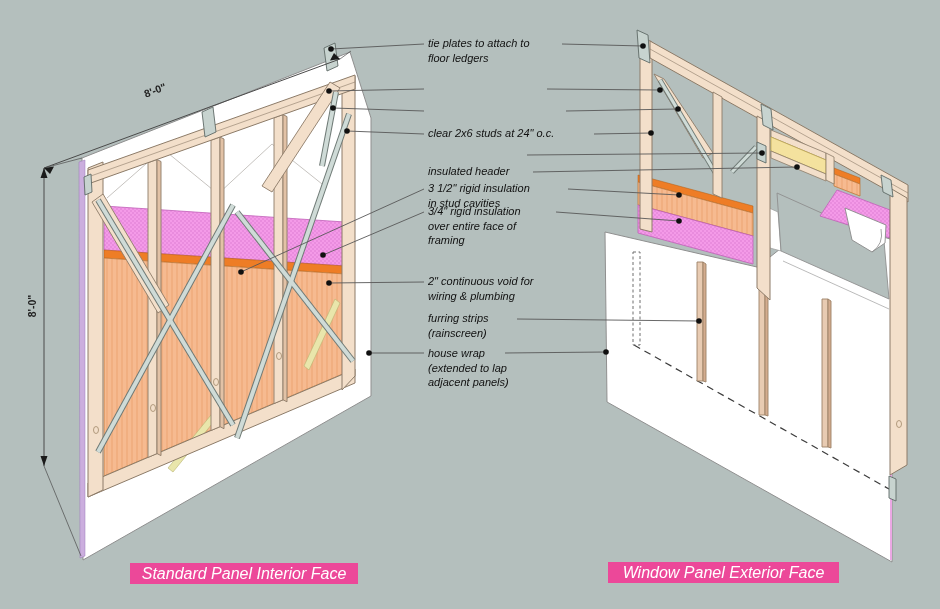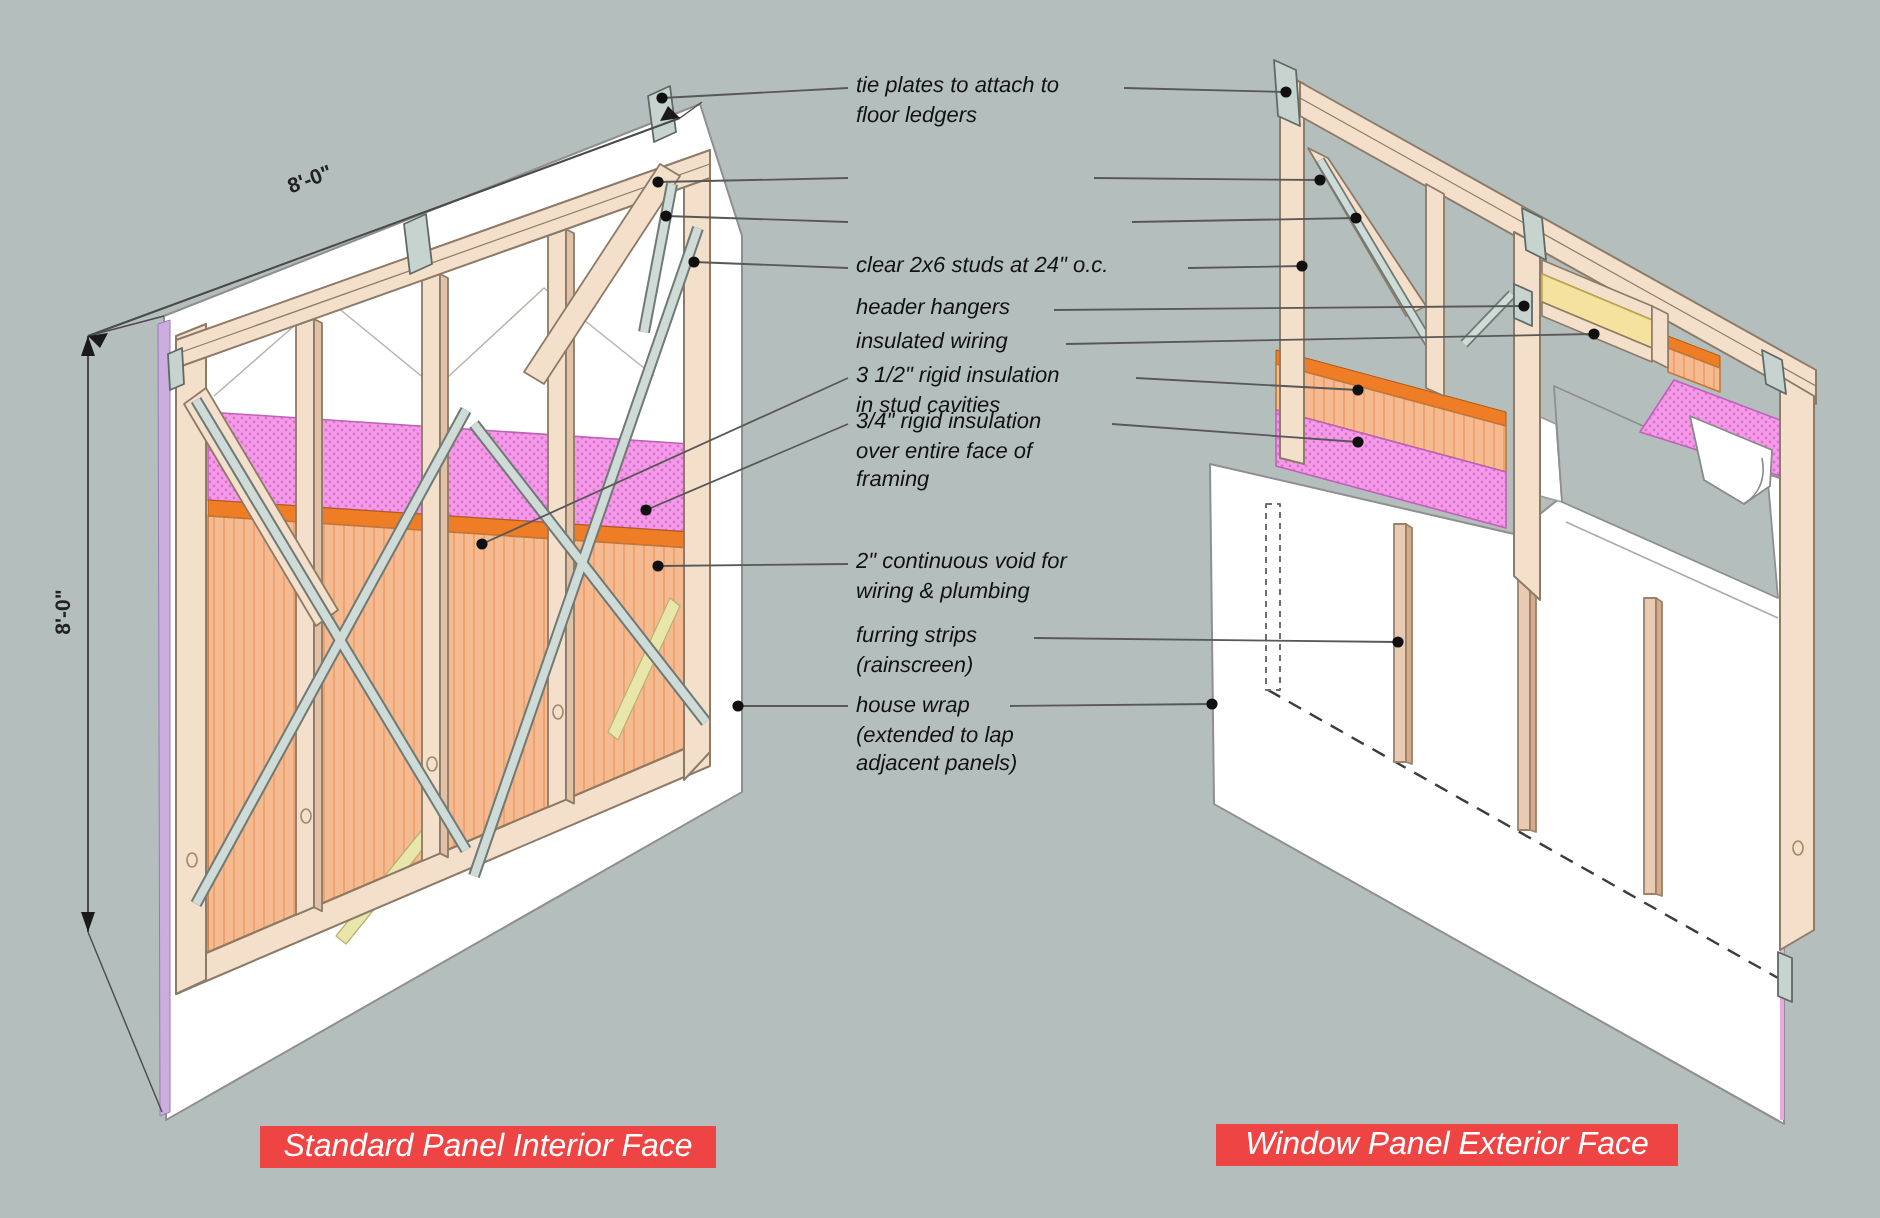--- a/index.html
+++ b/index.html
@@ -4,21 +4,21 @@
 <style>
   html,body{margin:0;padding:0;}
   #stage{position:relative;width:940px;height:609px;background:#b4bfbd;overflow:hidden;
          font-family:"Liberation Sans",sans-serif;}
   #diagram-svg{position:absolute;left:0;top:0;}
   .callout{position:absolute;font-style:italic;font-size:11px;line-height:14.5px;color:#111;
            white-space:pre-line;width:175px;}
   .dim-label{position:absolute;font-size:10.5px;font-weight:bold;color:#222;width:60px;text-align:center;}
   .dim-top{transform:rotate(-20deg);}
   .dim-left{transform:rotate(-90deg);}
-  .caption{position:absolute;background:#ef4444;color:#ffffff;font-style:italic;font-size:16px;
+  .caption{position:absolute;background:#ec4899;color:#ffffff;font-style:italic;font-size:16px;
            line-height:21px;text-align:center;height:21px;}
   .cap-left{left:130px;top:563px;width:228px;}
   .cap-right{left:608px;top:562px;width:231px;}
 </style>
 </head>
 <body>
 
 <div id="stage">
 
 <svg id="diagram-svg" width="940" height="609" viewBox="0 0 940 609">
@@ -226,22 +226,21 @@
     <circle cx="329" cy="283" r="2.8"></circle>
     <circle cx="699" cy="321" r="2.8"></circle>
     <circle cx="369" cy="353" r="2.8"></circle>
         <circle cx="606" cy="352" r="2.8"></circle>
   </g>
 </svg>
 
   <div class="callout" style="left:428px;top:36px">tie plates to attach to
 floor ledgers</div>
   <div class="callout" style="left:428px;top:126px">clear 2x6 studs at 24" o.c.</div>
-  <div class="callout" style="left:428px;top:147px">header hangers</div>
-  <div class="callout" style="left:428px;top:164px">insulated wiring</div>
+  <div class="callout" style="left:428px;top:164px">insulated header</div>
   <div class="callout" style="left:428px;top:181px">3 1/2" rigid insulation
 in stud cavities</div>
   <div class="callout" style="left:428px;top:204px">3/4" rigid insulation
 over entire face of
 framing</div>
   <div class="callout" style="left:428px;top:274px">2" continuous void for
 wiring &amp; plumbing</div>
   <div class="callout" style="left:428px;top:346px">house wrap
 (extended to lap
 adjacent panels)</div>

